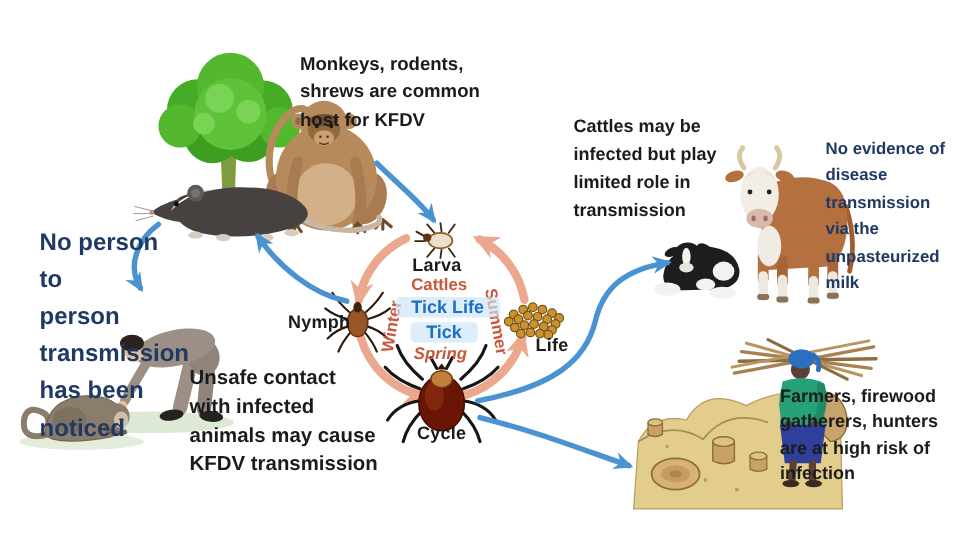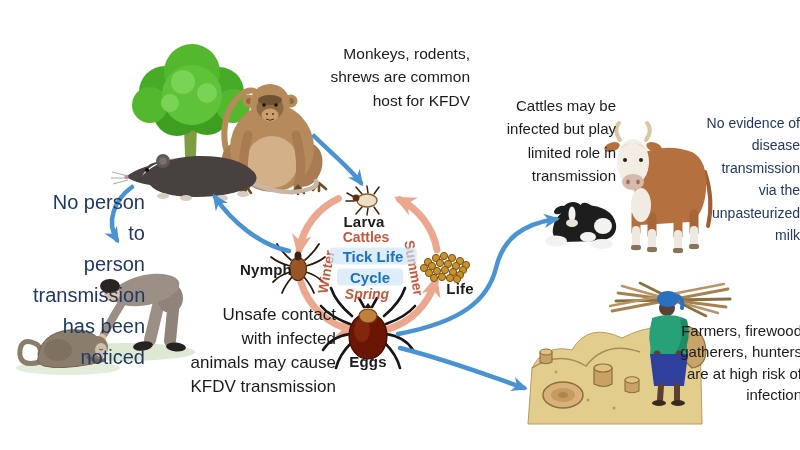--- a/index.html
+++ b/index.html
@@ -8,21 +8,21 @@
     --navy-text:#203864;
     --season-text:#c8573b;
     --cycle-title-text:#1b6fc4;
     --cycle-arrow:#eba88e;
     --flow-arrow:#4a93d2;
   }
   html,body{margin:0;padding:0;}
   body{background:#e9e9e9;font-family:"Liberation Sans",sans-serif;}
   #stage{position:relative;width:800px;height:450px;background:var(--background);overflow:hidden;}
   #art{position:absolute;left:0;top:0;}
-  .note{position:absolute;white-space:pre-line;text-align:right;font-weight:normal;color:var(--black-text);}
+  .note{position:absolute;white-space:pre-line;text-align:left;font-weight:bold;color:var(--black-text);}
   .navy{color:var(--navy-text);}
   .cyc-label{position:absolute;transform:translate(-50%,-50%);font-weight:bold;white-space:nowrap;}
   .stage-label{color:var(--black-text);font-size:15px;letter-spacing:0.2px;}
   .season{color:var(--season-text);font-size:14px;}
   .cycle-title{color:var(--cycle-title-text);font-size:15px;background:rgba(205,228,248,0.65);border-radius:4px;padding:0 13px;}
   .flow-arrow{stroke:var(--flow-arrow);stroke-width:4.5;fill:none;stroke-linecap:round;}
   .flow-head{fill:var(--flow-arrow);}
   .cycle-arc{stroke:var(--cycle-arrow);stroke-width:7;fill:none;stroke-linecap:round;}
   .cycle-head{fill:var(--cycle-arrow);}
 </style>
@@ -320,24 +320,24 @@
 unpasteurized
 milk</div>
 
 <div class="note" style="left:650px;top:320px;width:152px;font-size:15px;line-height:1.42;">Farmers, firewood
 gatherers, hunters
 are at high risk of
 infection</div>
 
 <div class="cyc-label stage-label" style="left:364px;top:221px;text-align:center;">Larva</div>
 <div class="cyc-label stage-label" style="left:266px;top:269px;">Nymph</div>
-<div class="cyc-label stage-label" style="left:368px;top:361px;">Eggs</div>
+<div class="cyc-label stage-label" style="left:368px;top:361px;">Cycle</div>
 <div class="cyc-label stage-label" style="left:460px;top:288px;">Life</div>
 
 <div class="cyc-label season" style="left:366px;top:237px;">Cattles</div>
 <div class="cyc-label season" style="left:367px;top:294px;font-style:italic;">Spring</div>
 <div class="cyc-label season" style="left:326px;top:272px;transform:translate(-50%,-50%) rotate(-80deg);">Winter</div>
 <div class="cyc-label season" style="left:414px;top:268px;transform:translate(-50%,-50%) rotate(80deg);">Summer</div>
 
 <div class="cyc-label cycle-title" style="left:373px;top:256px;">Tick Life</div>
-<div class="cyc-label cycle-title" style="left:370px;top:277px;">Cycle</div>
+<div class="cyc-label cycle-title" style="left:370px;top:277px;">Tick</div>
 
 </div>
 
 </body></html>

